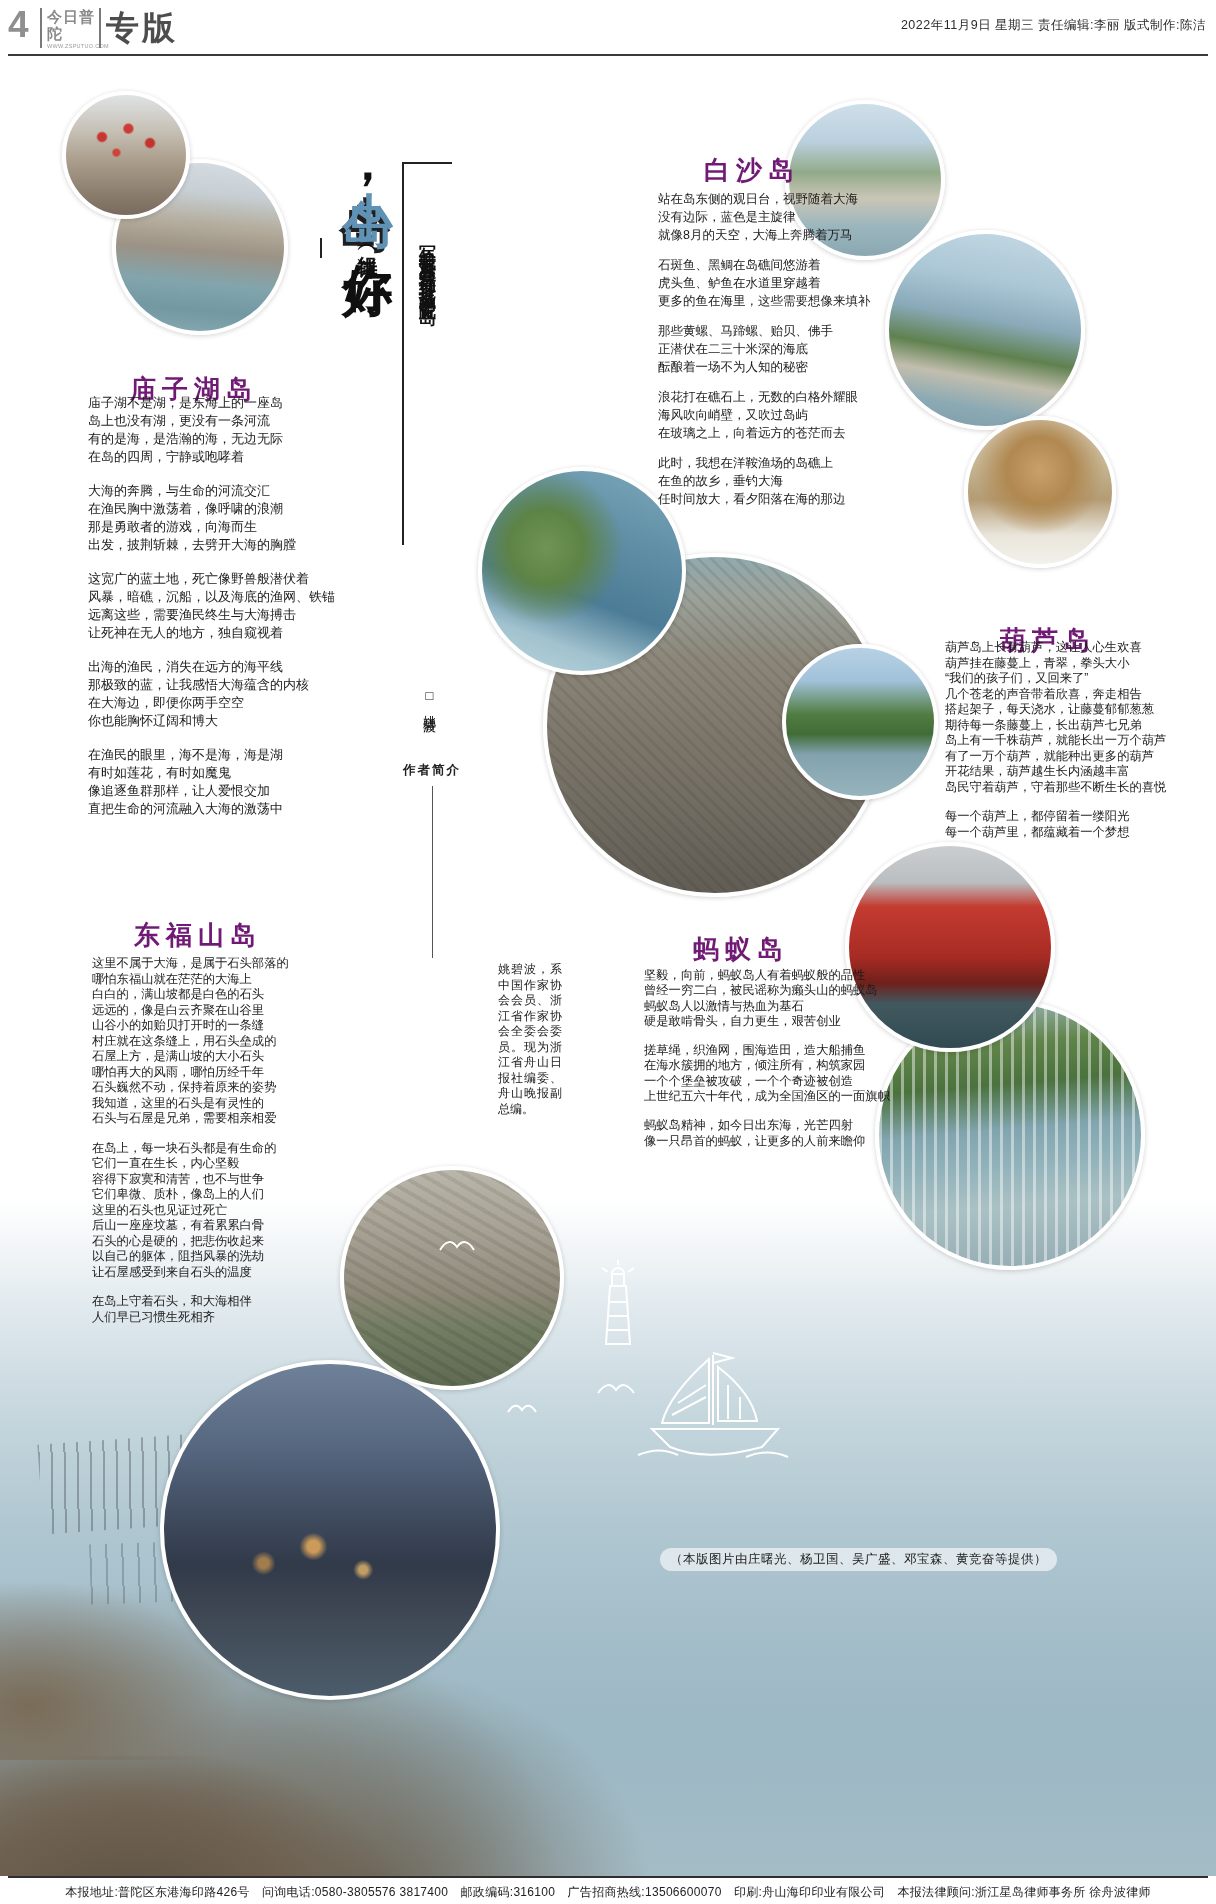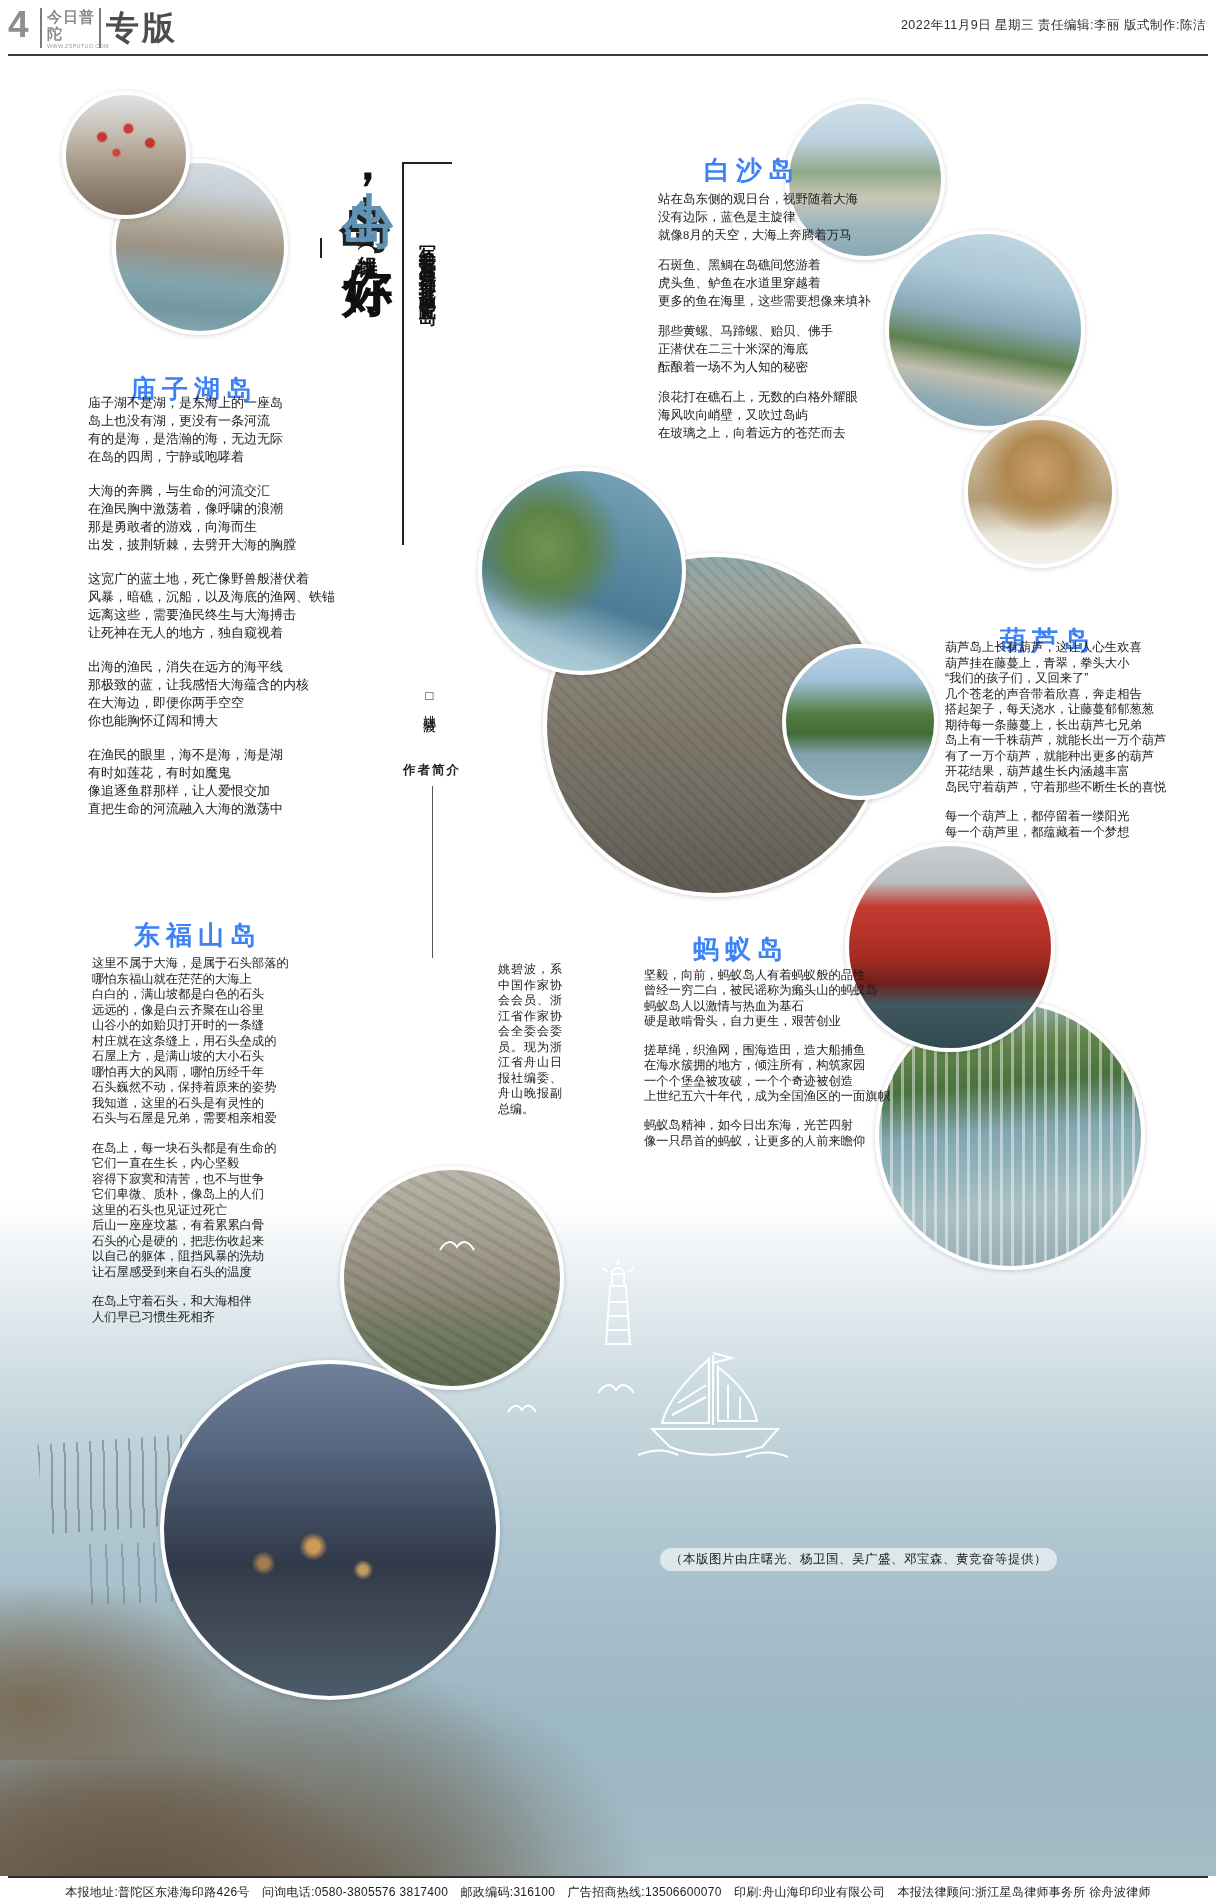--- a/index.html
+++ b/index.html
@@ -29,32 +29,32 @@
   .title-rule{position:absolute;left:402px;top:162px;width:2px;height:383px;background:#222;z-index:8;}
   .title-bracket{position:absolute;left:402px;top:162px;width:50px;height:2px;background:#222;z-index:8;}
   .title-tick{position:absolute;left:320px;top:238px;width:2px;height:20px;background:#222;z-index:8;}
   .dedication{position:absolute;left:416px;top:232px;height:430px;font-size:17px;font-weight:bold;color:#111;letter-spacing:3.5px;z-index:8;}
   .poet-sign{position:absolute;left:420px;top:688px;height:70px;font-size:13px;color:#111;letter-spacing:2px;z-index:8;}
   
   .bio-heading{position:absolute;left:403px;top:762px;font-size:12.5px;font-weight:bold;color:#222;letter-spacing:2px;z-index:8;}
   .bio-line{position:absolute;left:432px;top:786px;width:1px;height:172px;background:#555;z-index:8;}
   .bio-text{position:absolute;left:498px;top:962px;width:64px;font-size:12px;line-height:15.5px;color:#1a1a1a;text-align:justify;z-index:8;}
   
-  .island-title{position:absolute;font-size:26px;font-weight:bold;color:#3b82f6;letter-spacing:6px;z-index:8;white-space:nowrap;}
+  .island-title{position:absolute;font-size:26px;font-weight:bold;color:#701a75;letter-spacing:6px;z-index:8;white-space:nowrap;}
   #t-miaozihu{left:130px;top:348px;margin-top:24px;}
   #t-baisha{left:704px;top:153px;}
   #t-hulu{left:1000px;top:600px;margin-top:23px;}
   #t-dongfushan{left:134px;top:918px;}
   #t-mayi{left:693px;top:932px;}
   .poem{position:absolute;z-index:8;color:#1b1b1b;}
   .poem p{margin:0 0 14px 0;}
   #p-miaozihu{left:88px;top:394px;width:255px;font-size:13px;line-height:18px;}
   #p-miaozihu p{margin-bottom:16px;}
   #p-baisha{left:658px;top:190px;width:220px;font-size:12.5px;line-height:18px;}
-  #p-baisha p{margin-bottom:12px;font-family:Liberation Serif, serif;}
+  #p-baisha p{margin-bottom:12px;}
   #p-hulu{left:945px;top:640px;width:268px;font-size:12.3px;line-height:15.5px;}
   #p-dongfushan{left:92px;top:956px;width:230px;font-size:12.3px;line-height:15.5px;}
   #p-mayi{left:644px;top:968px;width:250px;font-size:12.3px;line-height:15.3px;}
   
   .ph{position:absolute;border-radius:50%;border:4px solid #fff;box-sizing:border-box;
       box-shadow:0 1px 5px rgba(0,0,0,0.18);z-index:5;}
   .z6{z-index:6;}
   #ph1{left:62px;top:91px;width:128px;height:128px;
     background:
      radial-gradient(circle at 30% 35%,rgba(200,40,35,.9) 0 4px,transparent 6px),
@@ -181,20 +181,21 @@
     <p>大海的奔腾，与生命的河流交汇<br>在渔民胸中激荡着，像呼啸的浪潮<br>那是勇敢者的游戏，向海而生<br>出发，披荆斩棘，去劈开大海的胸膛</p>
     <p>这宽广的蓝土地，死亡像野兽般潜伏着<br>风暴，暗礁，沉船，以及海底的渔网、铁锚<br>远离这些，需要渔民终生与大海搏击<br>让死神在无人的地方，独自窥视着</p>
     <p>出海的渔民，消失在远方的海平线<br>那极致的蓝，让我感悟大海蕴含的内核<br>在大海边，即便你两手空空<br>你也能胸怀辽阔和博大</p>
     <p>在渔民的眼里，海不是海，海是湖<br>有时如莲花，有时如魔鬼<br>像追逐鱼群那样，让人爱恨交加<br>直把生命的河流融入大海的激荡中</p>
   </div>
 <div class="poem" id="p-baisha">
     <p>站在岛东侧的观日台，视野随着大海<br>没有边际，蓝色是主旋律<br>就像8月的天空，大海上奔腾着万马</p>
     <p>石斑鱼、黑鲷在岛礁间悠游着<br>虎头鱼、鲈鱼在水道里穿越着<br>更多的鱼在海里，这些需要想像来填补</p>
     <p>那些黄螺、马蹄螺、贻贝、佛手<br>正潜伏在二三十米深的海底<br>酝酿着一场不为人知的秘密</p>
     <p>浪花打在礁石上，无数的白格外耀眼<br>海风吹向峭壁，又吹过岛屿<br>在玻璃之上，向着远方的苍茫而去</p>
+    <p>此时，我想在洋鞍渔场的岛礁上<br>在鱼的故乡，垂钓大海<br>任时间放大，看夕阳落在海的那边</p>
   </div>
 <div class="poem" id="p-hulu">
     <p>葫芦岛上长有葫芦，这让人心生欢喜<br>葫芦挂在藤蔓上，青翠，拳头大小<br>“我们的孩子们，又回来了”<br>几个苍老的声音带着欣喜，奔走相告<br>搭起架子，每天浇水，让藤蔓郁郁葱葱<br>期待每一条藤蔓上，长出葫芦七兄弟<br>岛上有一千株葫芦，就能长出一万个葫芦<br>有了一万个葫芦，就能种出更多的葫芦<br>开花结果，葫芦越生长内涵越丰富<br>岛民守着葫芦，守着那些不断生长的喜悦</p>
     <p>每一个葫芦上，都停留着一缕阳光<br>每一个葫芦里，都蕴藏着一个梦想</p>
   </div>
 <div class="poem" id="p-dongfushan">
     <p>这里不属于大海，是属于石头部落的<br>哪怕东福山就在茫茫的大海上<br>白白的，满山坡都是白色的石头<br>远远的，像是白云齐聚在山谷里<br>山谷小的如贻贝打开时的一条缝<br>村庄就在这条缝上，用石头垒成的<br>石屋上方，是满山坡的大小石头<br>哪怕再大的风雨，哪怕历经千年<br>石头巍然不动，保持着原来的姿势<br>我知道，这里的石头是有灵性的<br>石头与石屋是兄弟，需要相亲相爱</p>
     <p>在岛上，每一块石头都是有生命的<br>它们一直在生长，内心坚毅<br>容得下寂寞和清苦，也不与世争<br>它们卑微、质朴，像岛上的人们<br>这里的石头也见证过死亡<br>后山一座座坟墓，有着累累白骨<br>石头的心是硬的，把悲伤收起来<br>以自己的躯体，阻挡风暴的洗劫<br>让石屋感受到来自石头的温度</p>
     <p>在岛上守着石头，和大海相伴<br>人们早已习惯生死相齐</p>
   </div>

